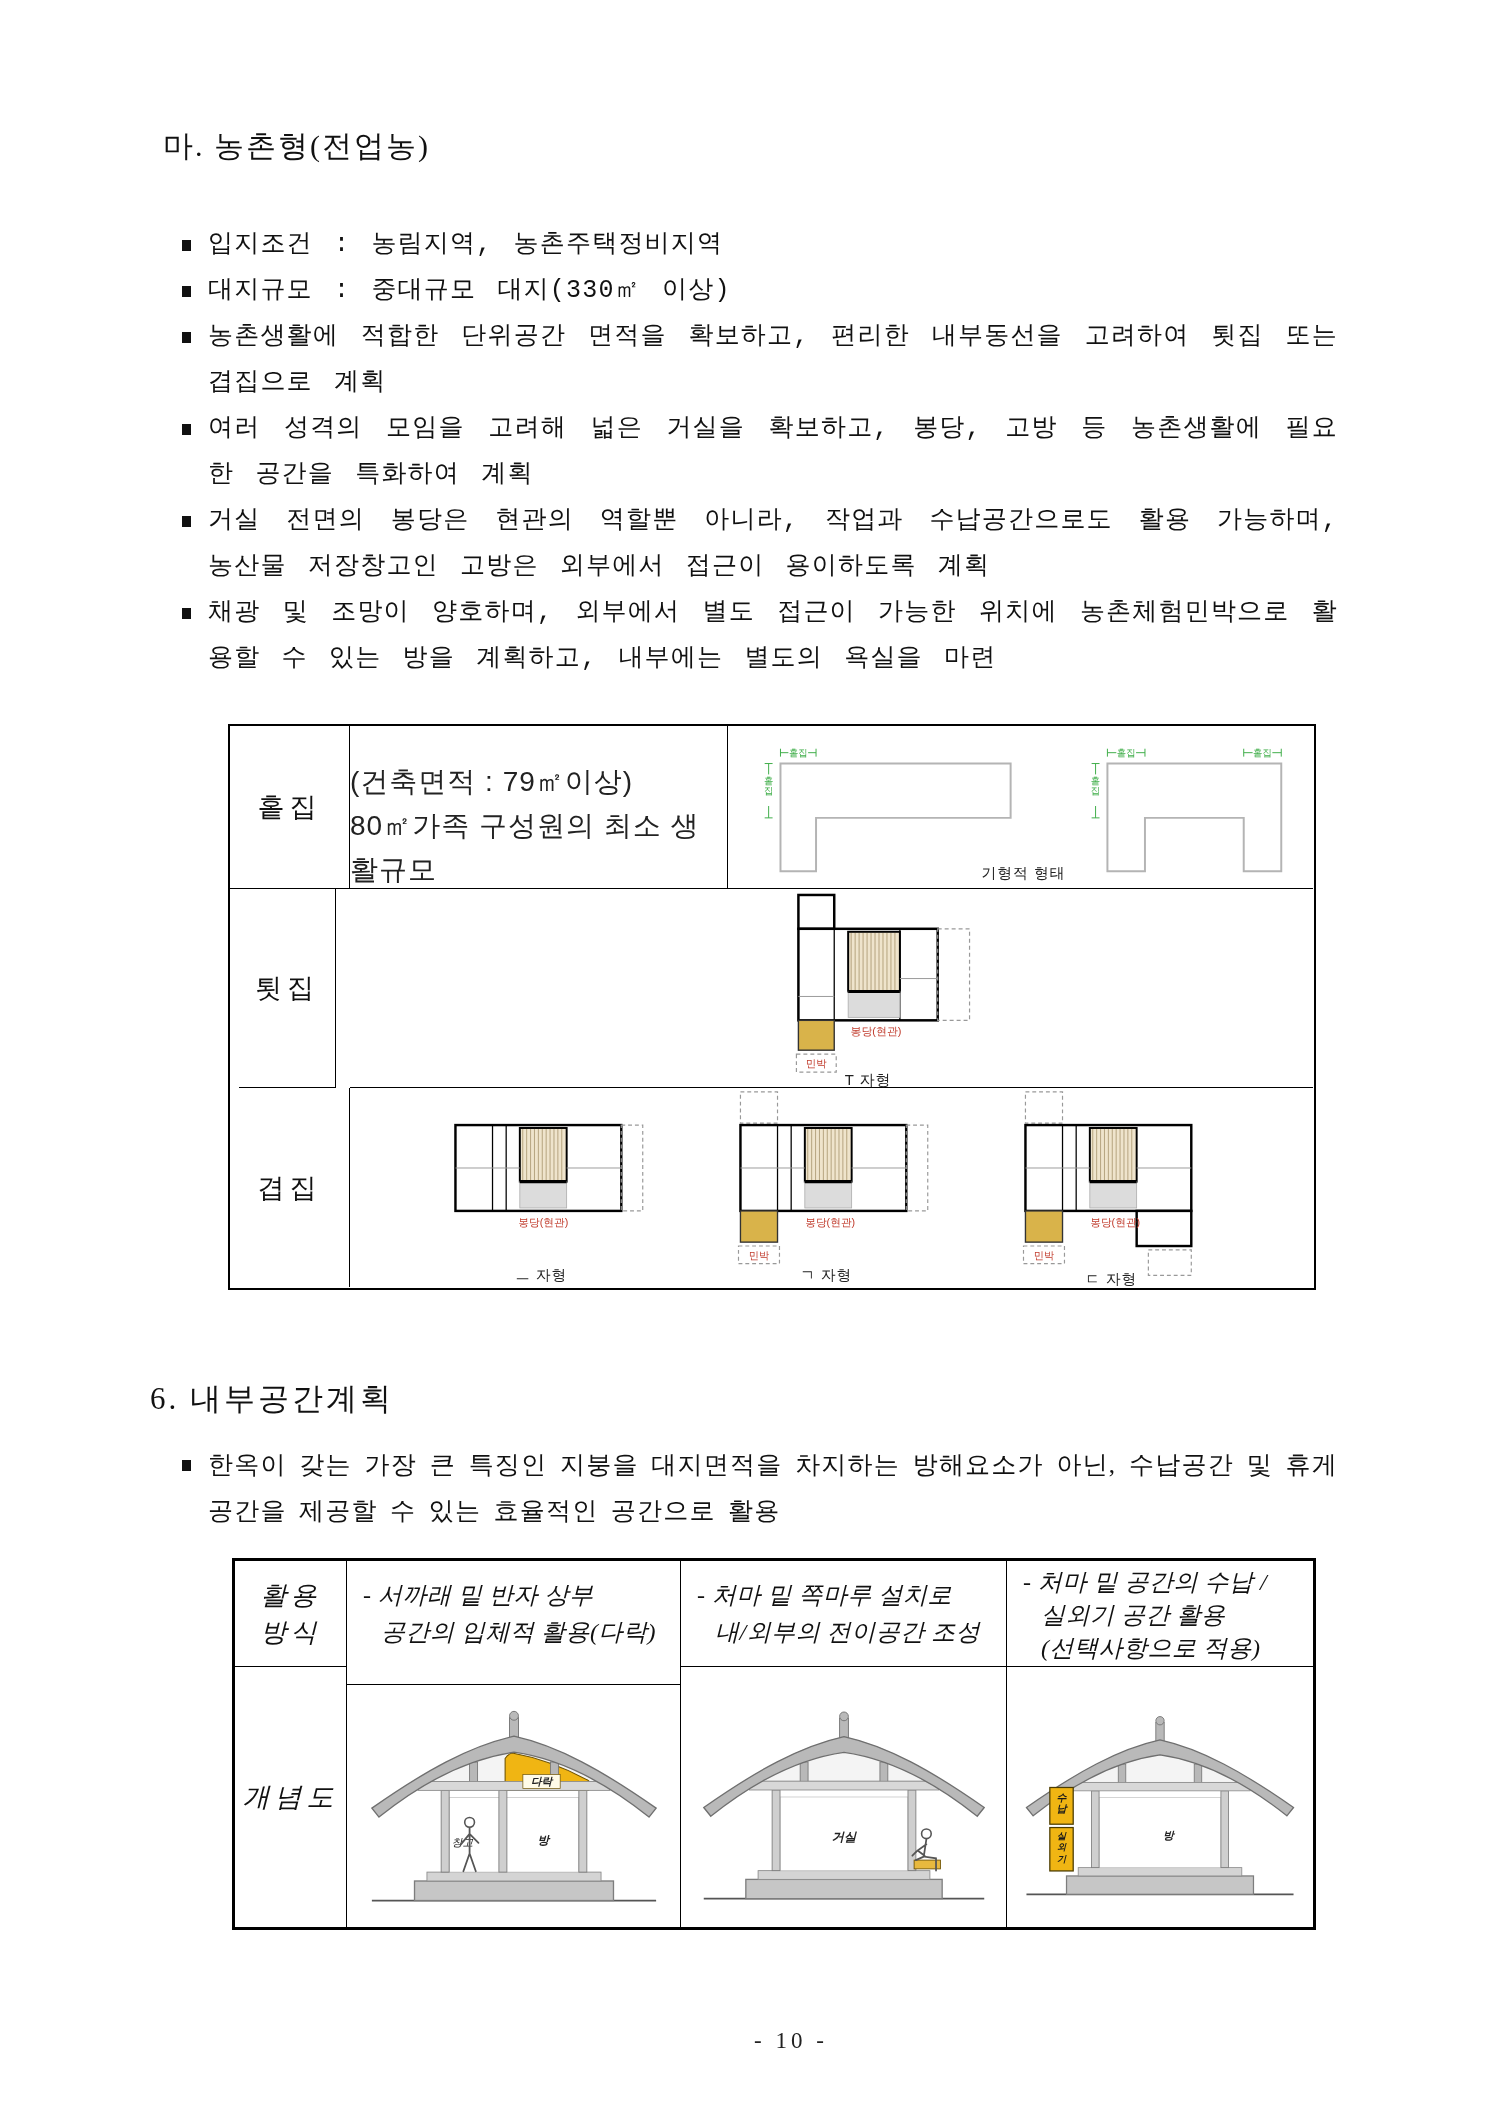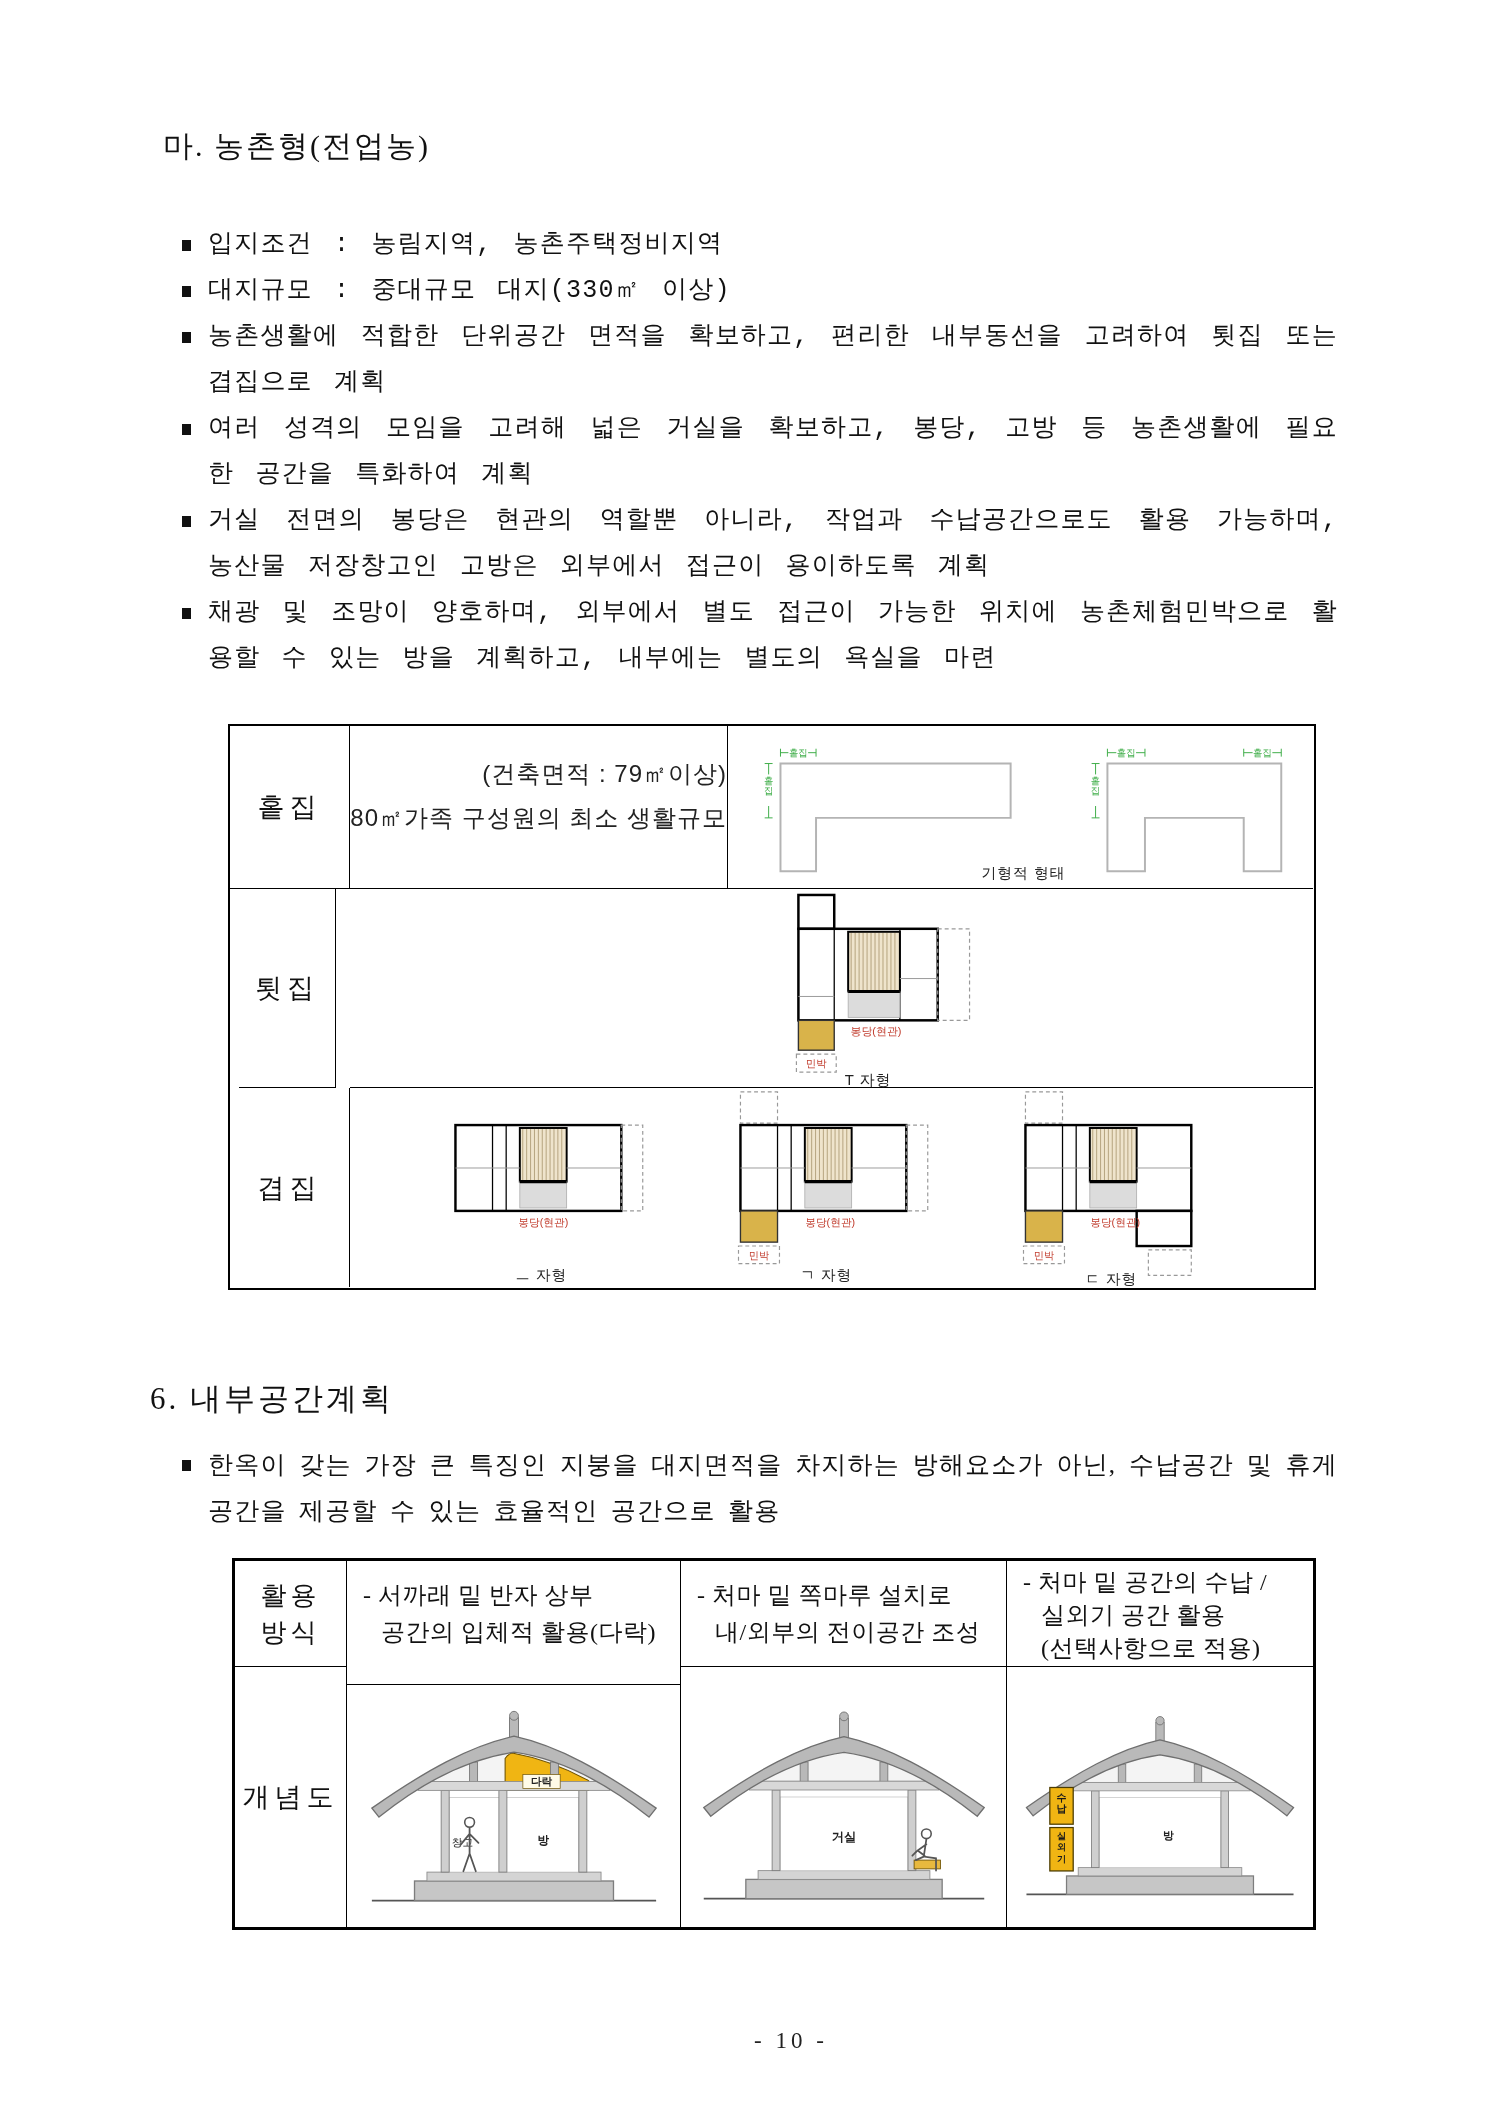--- a/index.html
+++ b/index.html
@@ -10,26 +10,26 @@
   .bullets{position:absolute;left:178px;top:222px;width:1160px;font-family:Liberation Mono, monospace;}
   .bullet{position:relative;padding-left:30px;font-size:25px;line-height:46px;
           text-align:justify;letter-spacing:1.2px;word-spacing:5px;margin:0;}
   .bullet .sq{position:absolute;left:4px;top:18px;width:9px;height:11px;background:#111;}
   .sec6-heading{position:absolute;left:150px;top:1378px;font-size:31px;letter-spacing:3px;}
   .sec6-bullets{position:absolute;left:178px;top:1442px;width:1160px;}
   .footer{position:absolute;left:0;top:2028px;width:100%;text-align:center;
           font-size:23px;letter-spacing:4px;color:#222;padding-left:41px;}
   
   .tbl{position:absolute;box-sizing:border-box;border:2.5px solid #000;background:#fff;}
-  .t2{border-width:3px;}
+  .t2{border-width:3px;font-style:italic;}
   .cell{position:absolute;box-sizing:border-box;}
   .br{border-right:1.5px solid #000;} .bb{border-bottom:1.5px solid #000;}
   .label-cell{display:flex;align-items:center;justify-content:center;
               font-size:27px;letter-spacing:5px;}
-  .desc-cell{text-align:right;padding-top:26px;font-size:24px;line-height:44px;
+  .desc-cell{text-align:left;padding-top:34px;font-size:28px;line-height:44px;
              font-family:"Liberation Sans","DejaVu Sans",sans-serif;color:#222;letter-spacing:1px;}
   .hdr-cell{font-size:24px;line-height:37px;padding:16px 8px 0 14px;letter-spacing:.5px;}
   .hdr-cell.tight{line-height:33px;padding-top:5px;}
   .hline{padding-left:2px;} .hline.cont{padding-left:20px;}
   .hdr-label{display:flex;flex-direction:column;align-items:center;justify-content:center;
              font-size:26px;line-height:37px;letter-spacing:4px;}
   .img-cell{display:flex;align-items:center;justify-content:center;}
   
   .plan-outline{fill:#fff;stroke:#b4b4b4;stroke-width:2;}
   .dim line{stroke:#3fae49;stroke-width:1;}

